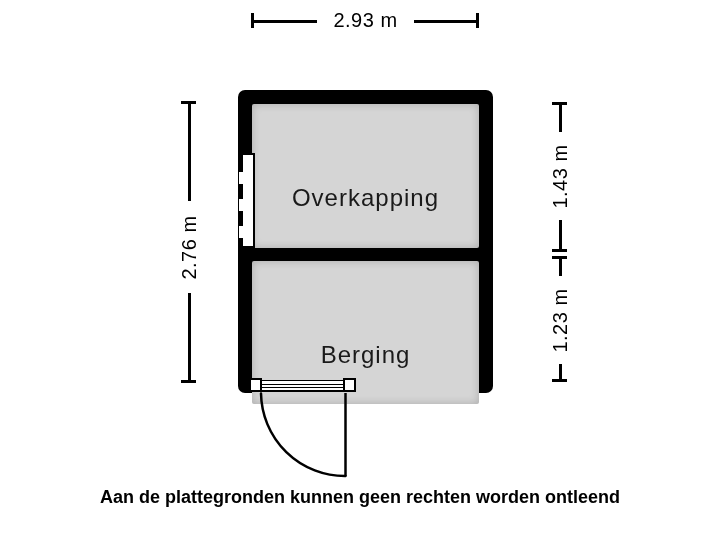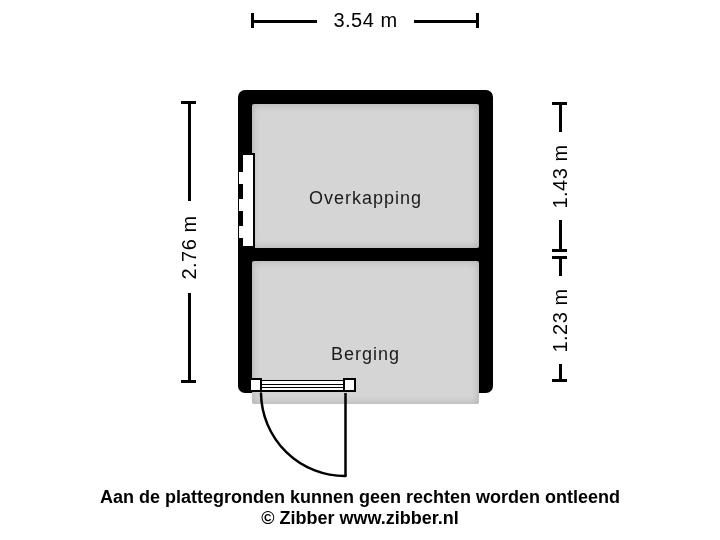--- a/index.html
+++ b/index.html
@@ -23,21 +23,21 @@
     background:#000; border-radius:7px;
   }
   .room {
     position:absolute; left:14px; width:227px;
     background:#d5d5d5; box-shadow: inset 0 0 8px rgba(0,0,0,0.20);
     display:flex; align-items:center; justify-content:center;
     border-radius:2px;
   }
   .room-overkapping { top:14px; height:144px; }
   .room-berging     { top:171px; height:143px; }
-  .room-label { font-size:18px; color:#1a1a1a; letter-spacing:1px;margin-top:44px; }
+  .room-label { font-size:24px; color:#1a1a1a; letter-spacing:1px;margin-top:44px; }
   
   .window-frame {
     position:absolute; left:3px; top:63px; width:14px; height:95px;
     background:#fff; border:2px solid #000; box-sizing:border-box; z-index:1;
   }
   .window-tab { position:absolute; left:1px; width:8px; height:12px; background:#fff; z-index:2; }
   .tab1 { top:82px; } .tab2 { top:109px; } .tab3 { top:136px; }
   
   .door-post {
     position:absolute; top:288px; width:13px; height:14px;
@@ -64,21 +64,21 @@
 </style>
 </head>
 <body>
 
 <div class="canvas">
 
   <div class="dline" style="left:252px; top:20px; width:226px; height:3px;"></div>
   <div class="tick" style="left:251px; top:13px; width:3px; height:15px;"></div>
   <div class="tick" style="left:476px; top:13px; width:3px; height:15px;"></div>
   <div class="badge" style="left:317px; top:6px; width:97px; height:28px;">
-    <span>3.54 m</span>
+    <span>2.93 m</span>
   </div>
 
   <div class="dline" style="left:188px; top:102px; width:3px; height:280px;"></div>
   <div class="tick" style="left:181px; top:101px; width:15px; height:3px;"></div>
   <div class="tick" style="left:181px; top:380px; width:15px; height:3px;"></div>
   <div class="badge vert" style="left:174px; top:201px; width:31px; height:92px;">
     <span>2.76 m</span>
   </div>
 
   <div class="dline" style="left:559px; top:103px; width:3px; height:148px;"></div>
@@ -112,15 +112,14 @@
     <div class="door-band"></div>
     <div class="door-post post-right"></div>
   </div>
 
   <svg class="swing-svg" width="720" height="540" viewBox="0 0 720 540">
     <line x1="345.5" y1="393" x2="345.5" y2="476" stroke="#000" stroke-width="2.5"></line>
     <path d="M 261 393.5 A 84 84 0 0 0 345.5 476" fill="none" stroke="#000" stroke-width="2.5" stroke-linecap="round"></path>
   </svg>
 
   <div class="footer-line footer-disclaimer">Aan de plattegronden kunnen geen rechten worden ontleend</div>
-  <div class="footer-line footer-copyright">© Zibber www.zibber.nl</div>
 
 </div>
 
 </body></html>

